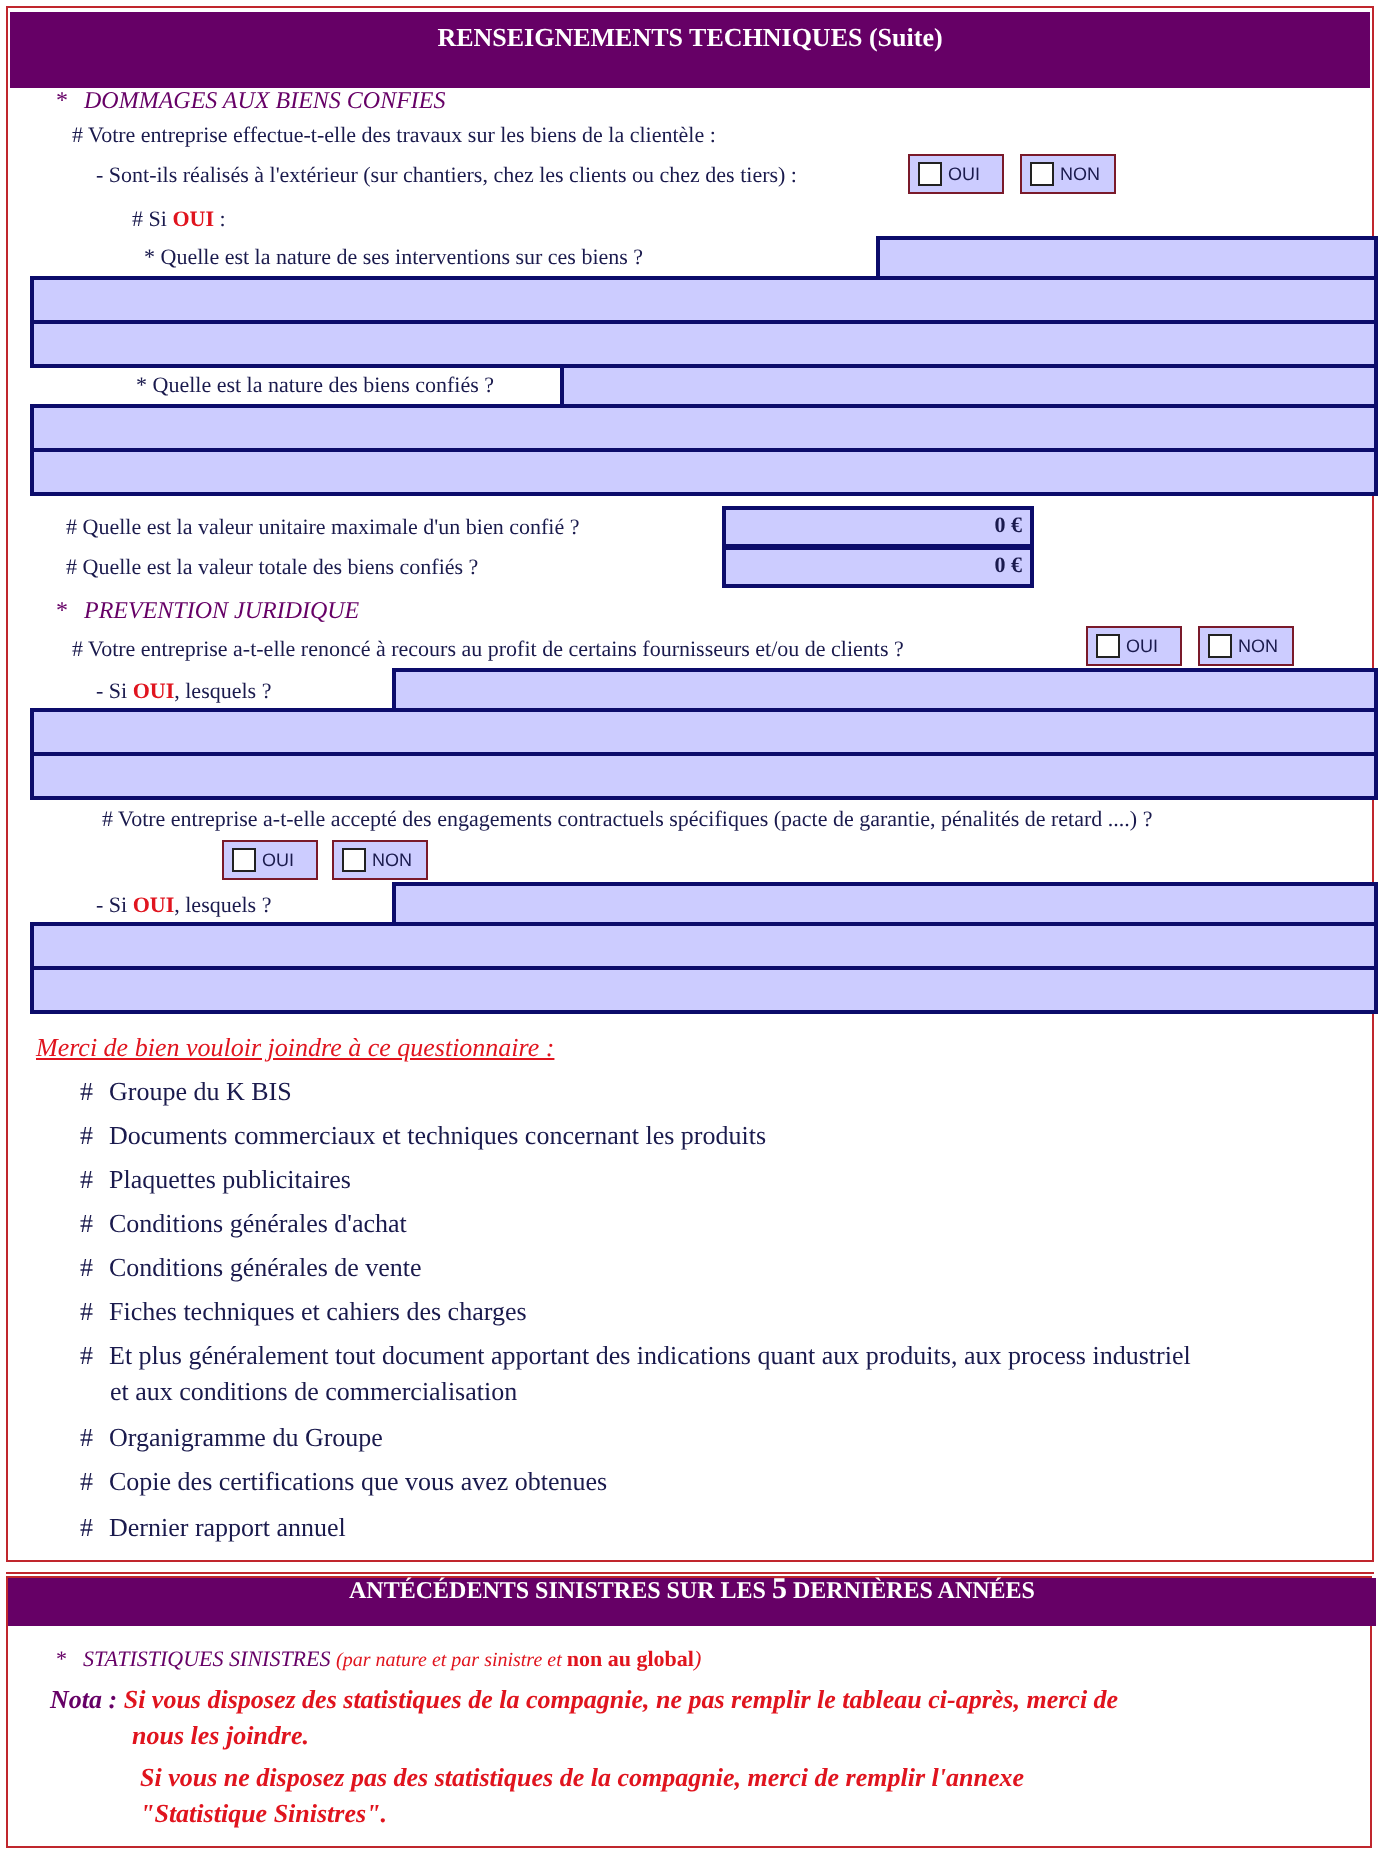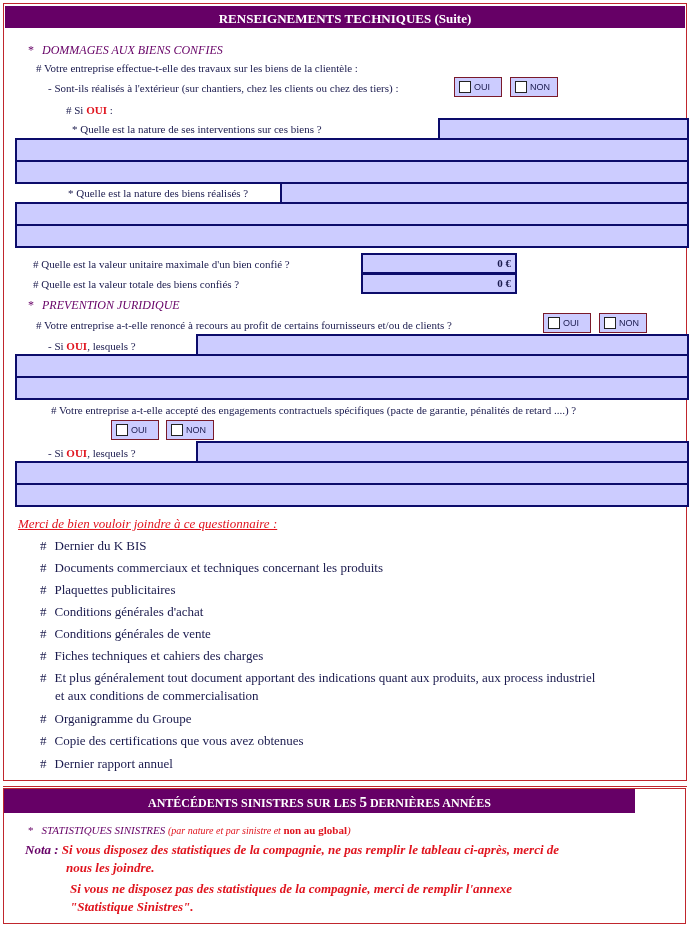--- a/index.html
+++ b/index.html
@@ -21,21 +21,21 @@
            text-align:right; font-size:11px; font-weight:bold; color:#1a1a4d; padding-right:4px; line-height:16px; }
   .li { position:absolute; font-size:13px; color:#1a1a4d; white-space:nowrap; line-height:16px; }
   .li .h { margin-right:8px; }
   .note { position:absolute; font-size:13px; font-style:italic; font-weight:bold; color:#e0141e; white-space:nowrap; line-height:16px; }
   .hr { position:absolute; height:1px; background:#c0262d; }
 </style>
 </head>
 <body>
 
 <div class="frame" style="left:3px;top:3px;width:684px;height:778px;"></div>
-<div class="banner" style="left:5px;top:6px;width:680px;height:22px;line-height:26px;">RENSEIGNEMENTS TECHNIQUES (Suite)</div>
+<div class="banner" style="left:5px;top:6px;width:680px;height:38px;line-height:26px;">RENSEIGNEMENTS TECHNIQUES (Suite)</div>
 
 <div class="sec" style="left:28px;top:43px;">
   <span class="star">*</span><span>DOMMAGES AUX BIENS CONFIES</span>
 </div>
 <div class="t" style="left:36px;top:61px;"># Votre entreprise effectue-t-elle des travaux sur les biens de la clientèle :</div>
 <div class="t" style="left:48px;top:81px;">-  Sont-ils réalisés à l'extérieur (sur chantiers, chez les clients ou chez des tiers) :</div>
 <div class="chk" style="left:454px;top:77px;width:48px;">
   <span class="box"></span><span>OUI</span>
 </div>
 <div class="chk" style="left:510px;top:77px;width:48px;">
@@ -43,21 +43,21 @@
 </div>
 
 <div class="t" style="left:66px;top:103px;">
   <span>#  Si </span><span class="red">OUI</span><span> :</span>
 </div>
 <div class="t" style="left:72px;top:122px;">*  Quelle est la nature de ses interventions sur ces biens ?</div>
 <div class="field" style="left:438px;top:118px;width:251px;height:22px;"></div>
 <div class="field" style="left:15px;top:138px;width:674px;height:24px;"></div>
 <div class="field" style="left:15px;top:160px;width:674px;height:24px;"></div>
 
-<div class="t" style="left:68px;top:186px;">*  Quelle est la nature des biens réalisés ?</div>
+<div class="t" style="left:68px;top:186px;">*  Quelle est la nature des biens confiés ?</div>
 <div class="field" style="left:280px;top:182px;width:409px;height:22px;"></div>
 <div class="field" style="left:15px;top:202px;width:674px;height:24px;"></div>
 <div class="field" style="left:15px;top:224px;width:674px;height:24px;"></div>
 
 <div class="t" style="left:33px;top:257px;">#  Quelle est la valeur unitaire maximale d'un bien confié ?</div>
 <div class="money" style="left:361px;top:253px;width:156px;height:21px;">0 €</div>
 <div class="t" style="left:33px;top:277px;">#  Quelle est la valeur totale des biens confiés ?</div>
 <div class="money" style="left:361px;top:273px;width:156px;height:21px;">0 €</div>
 
 <div class="sec" style="left:28px;top:298px;">
@@ -86,36 +86,36 @@
 </div>
 <div class="t" style="left:48px;top:446px;">
   <span>-  Si </span><span class="red">OUI</span><span>, lesquels ?</span>
 </div>
 <div class="field" style="left:196px;top:441px;width:493px;height:22px;"></div>
 <div class="field" style="left:15px;top:461px;width:674px;height:24px;"></div>
 <div class="field" style="left:15px;top:483px;width:674px;height:24px;"></div>
 
 <div class="note" style="left:18px;top:516px;font-weight:normal;text-decoration:underline;">Merci de bien vouloir joindre à ce questionnaire :</div>
 
-<div class="li" style="left:40px;top:538px;"><span class="h">#</span><span>Dernier du K BIS</span></div>
+<div class="li" style="left:40px;top:538px;"><span class="h">#</span><span>Groupe du K BIS</span></div>
 <div class="li" style="left:40px;top:560px;"><span class="h">#</span><span>Documents commerciaux et techniques concernant les produits</span></div>
 <div class="li" style="left:40px;top:582px;"><span class="h">#</span><span>Plaquettes publicitaires</span></div>
 <div class="li" style="left:40px;top:604px;"><span class="h">#</span><span>Conditions générales d'achat</span></div>
 <div class="li" style="left:40px;top:626px;text-align:center;"><span class="h">#</span><span>Conditions générales de vente</span></div>
 <div class="li" style="left:40px;top:648px;"><span class="h">#</span><span>Fiches techniques et cahiers des charges</span></div>
 <div class="li" style="left:40px;top:670px;"><span class="h">#</span><span>Et plus généralement tout document apportant des indications quant aux produits, aux process industriel</span></div>
 <div class="li" style="left:55px;top:688px;">et aux conditions de commercialisation</div>
 <div class="li" style="left:40px;top:711px;"><span class="h">#</span><span>Organigramme du Groupe</span></div>
 <div class="li" style="left:40px;top:733px;"><span class="h">#</span><span>Copie des certifications que vous avez obtenues</span></div>
 <div class="li" style="left:40px;top:756px;"><span class="h">#</span><span>Dernier rapport annuel</span></div>
 
 <div class="hr" style="left:3px;top:786px;width:684px;"></div>
 
 <div class="frame" style="left:3px;top:788px;width:683px;height:136px;"></div>
-<div class="banner" style="left:4px;top:789px;width:631px;height:24px;line-height:26px;font-size:12px;">
+<div class="banner" style="left:4px;top:789px;width:684px;height:24px;line-height:13px;font-size:12px;">
   <span>ANTÉCÉDENTS SINISTRES SUR LES </span><span style="font-size:15px;">5</span><span> DERNIÈRES ANNÉES</span>
 </div>
 
 <div class="sec" style="left:28px;top:823px;font-size:11px;">
   <span class="star">*</span><span>STATISTIQUES SINISTRES</span>
   <span style="color:#e0141e;font-size:10px;">(par nature et par sinistre et </span><span style="color:#e0141e;font-style:normal;font-weight:bold;">non au global</span><span style="color:#e0141e;">)</span>
 </div>
 
 <div class="note" style="left:25px;top:842px;text-align:right;">
   <span style="color:#660066;">Nota</span><span style="color:#660066;"> : </span><span>Si vous disposez des statistiques de la compagnie, ne pas remplir le tableau ci-après, merci de</span>

